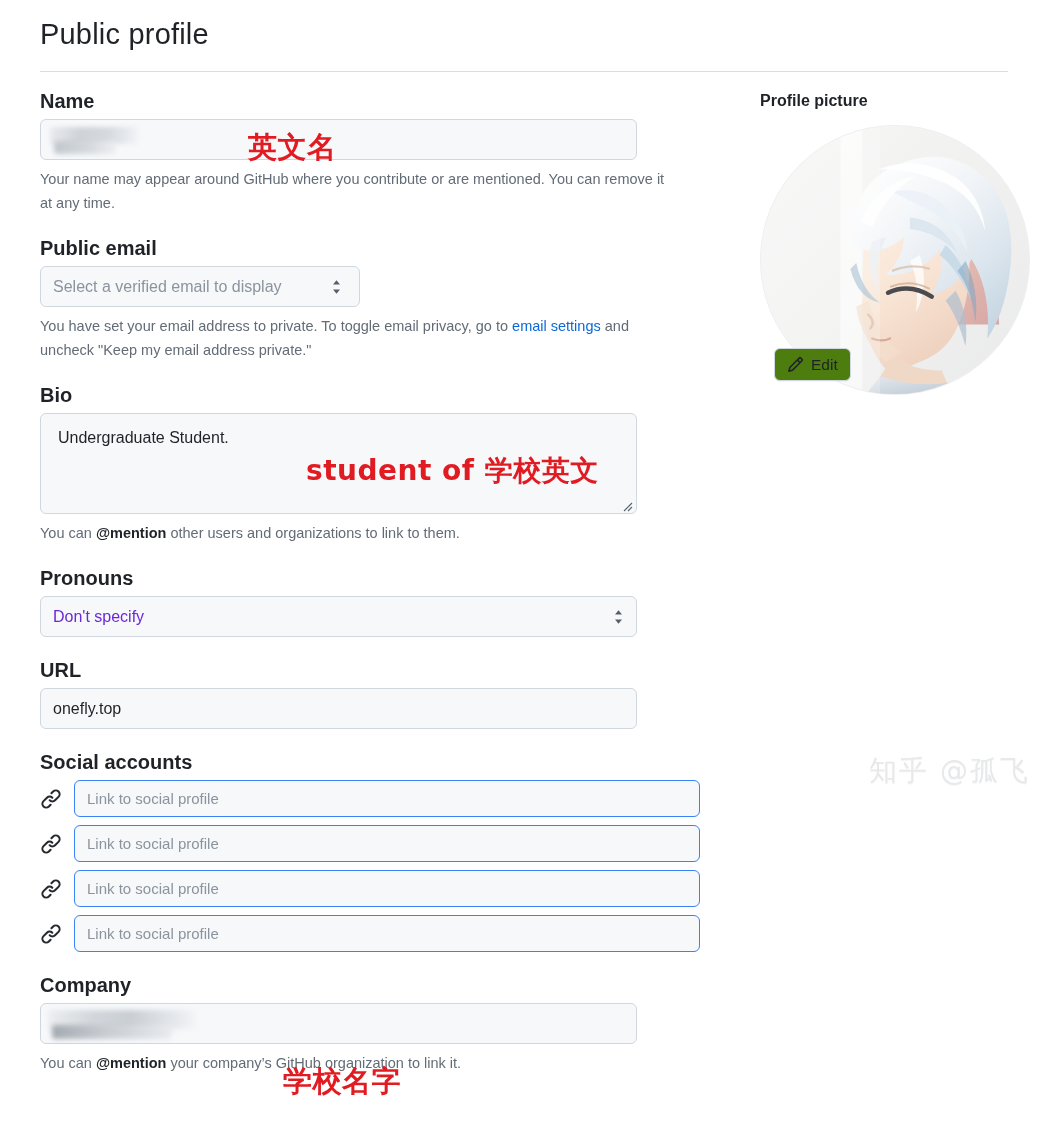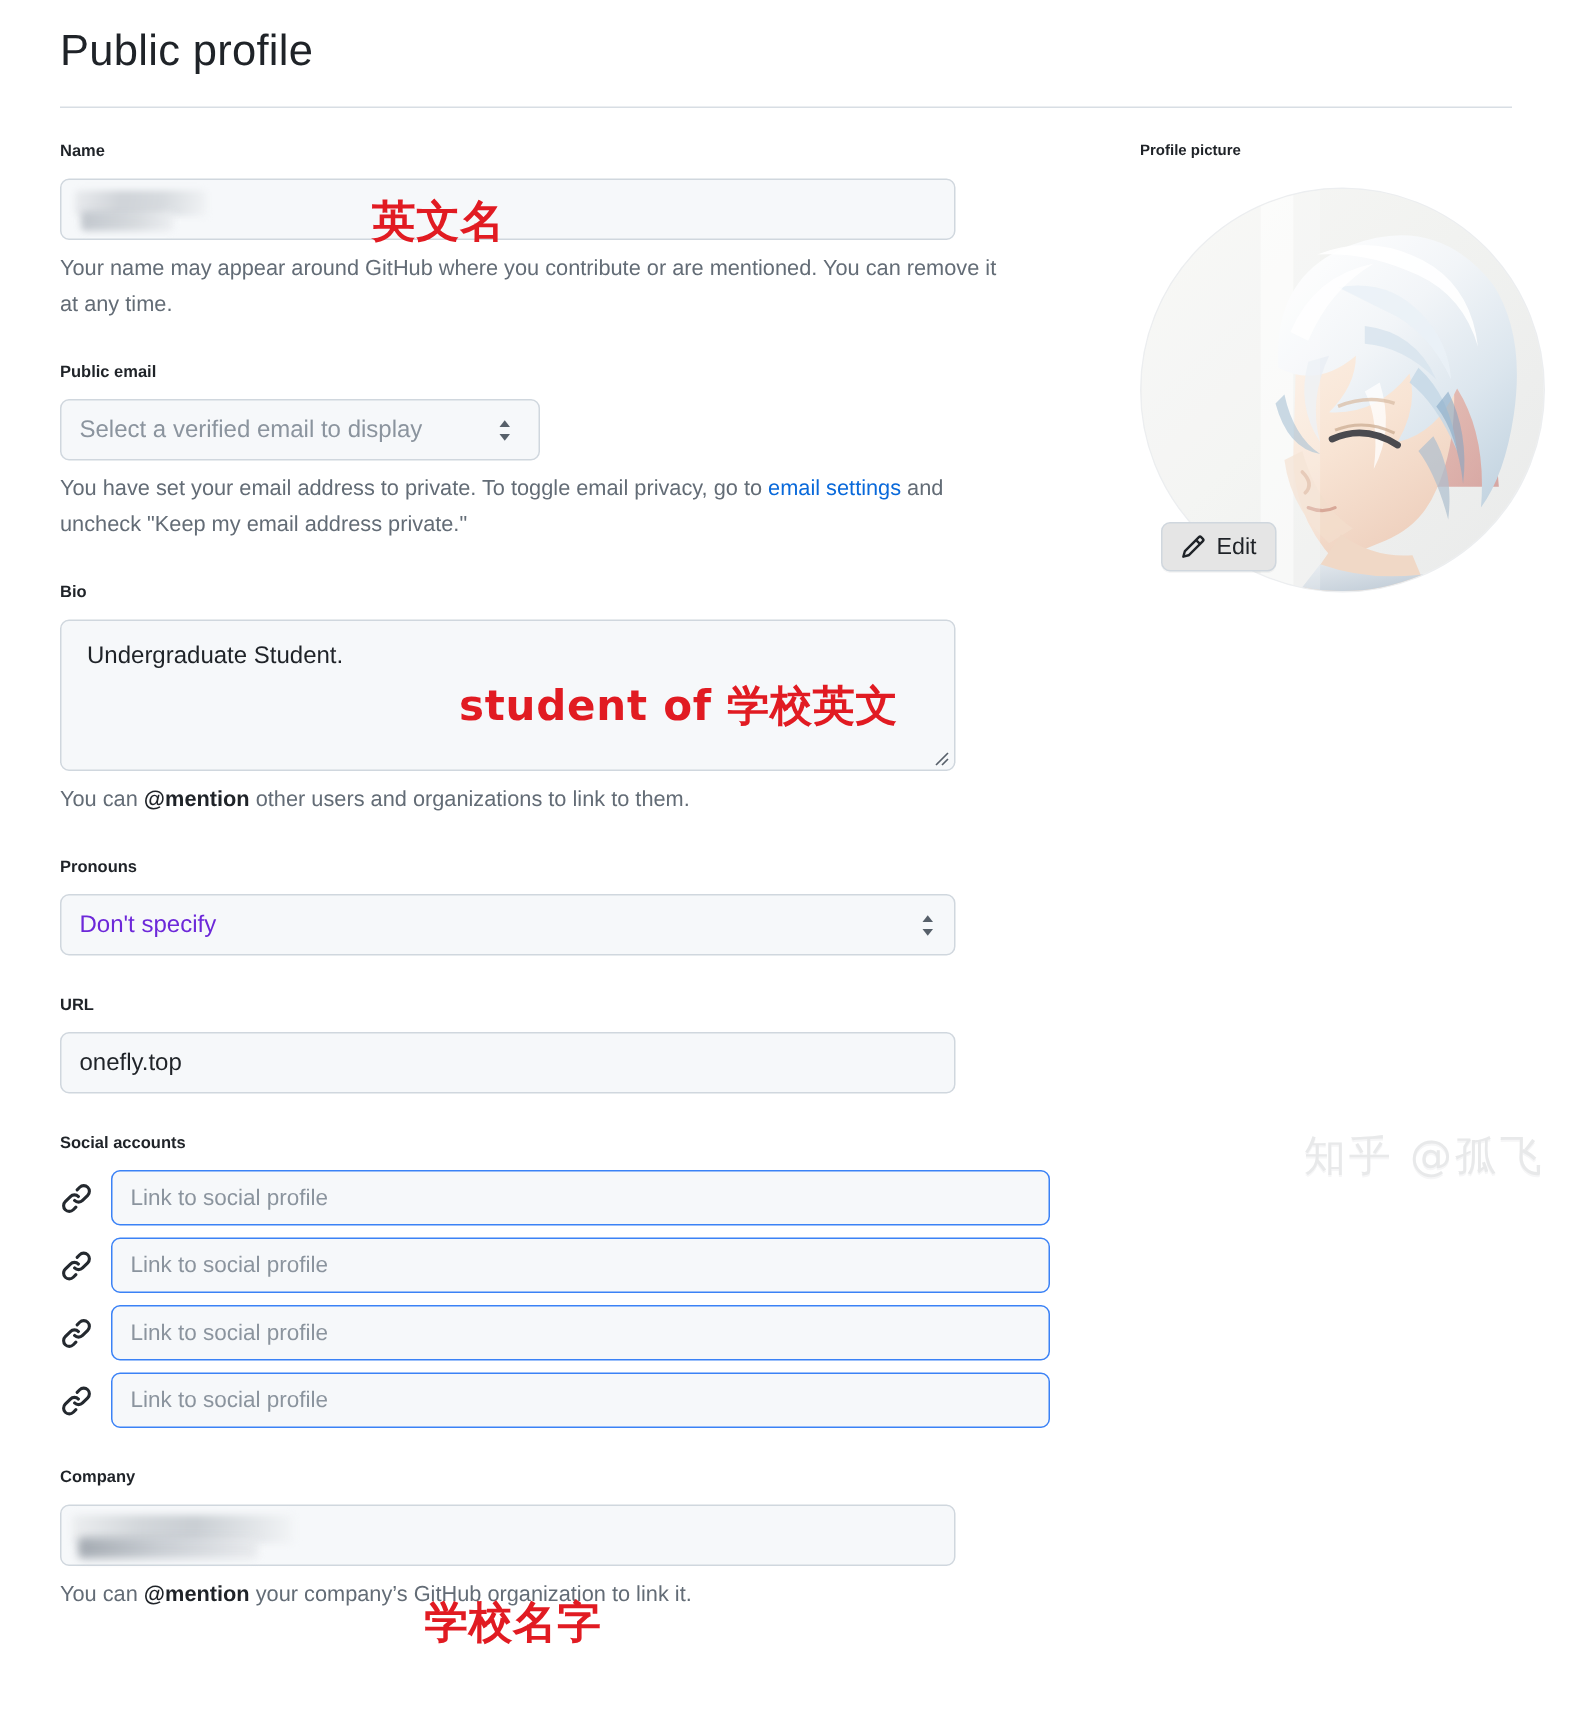--- a/index.html
+++ b/index.html
@@ -37,21 +37,21 @@
   }
 
   
   .left-col {
     position: absolute;
     left: 40px; top: 90px;
     width: 660px;
   }
 
   .field-label {
-    font-size: 11px;
+    font-size: 20px;
     font-weight: bold;
     color: #1f2328;
     line-height: 22px;
     margin: 0 0 7px 0;
   }
   .section-gap { margin-top: 22px; }
 
   .text-input {
     display: block;
     width: 597px;
@@ -194,21 +194,21 @@
   }
   .social-input::placeholder { color: #8b949e; }
 
   
   .right-col {
     position: absolute;
     left: 760px; top: 90px;
     width: 280px;
   }
   .pp-label {
-    font-size: 10px;
+    font-size: 16px;
     font-weight: bold;
     color: #1f2328;
     line-height: 22px;
     margin-bottom: 13px;
   }
   .avatar {
     position: relative;
     width: 270px; height: 270px;
     border-radius: 50%;
     overflow: hidden;
@@ -218,21 +218,21 @@
   .avatar svg { display: block; width: 100%; height: 100%; }
 
   .edit-btn {
     position: absolute;
     left: 14px; top: 258px;
     display: inline-flex;
     align-items: center;
     gap: 7px;
     height: 33px;
     padding: 0 12px;
-    background: #e5e5e5;
+    background: #4d7c0f;
     border: 1px solid #d0d7de;
     border-radius: 6px;
     font-size: 15.5px;
     color: #1f2328;
     cursor: pointer;
     box-shadow: 0 1px 0 rgba(27,31,36,0.04);
     text-align: right;
   }
   .pencil-icon { width: 17px; height: 17px; }
 

